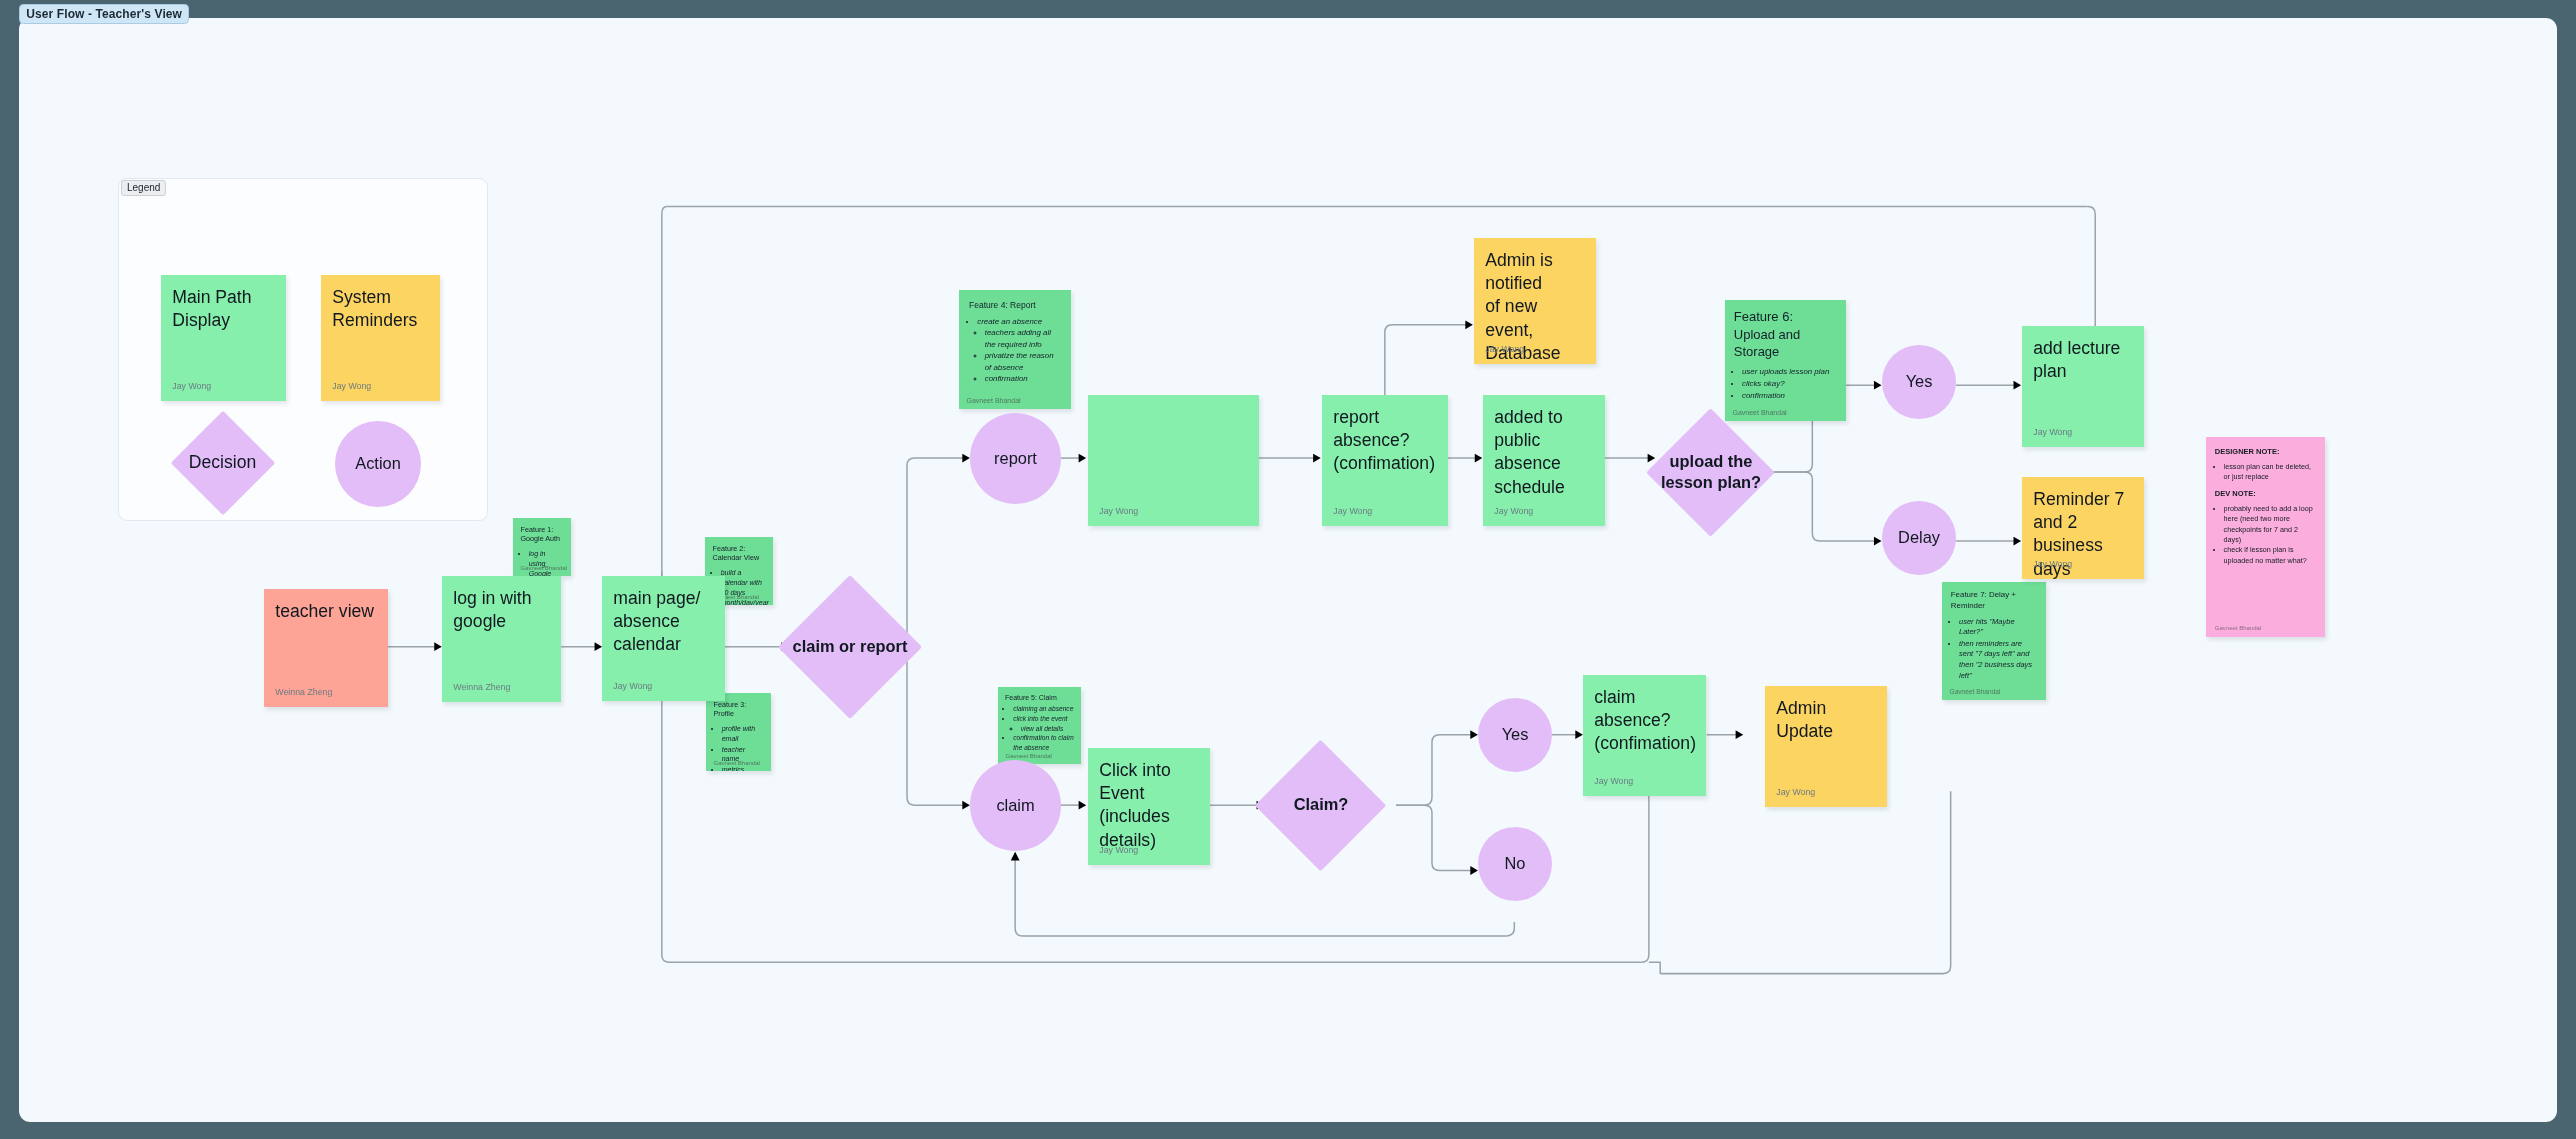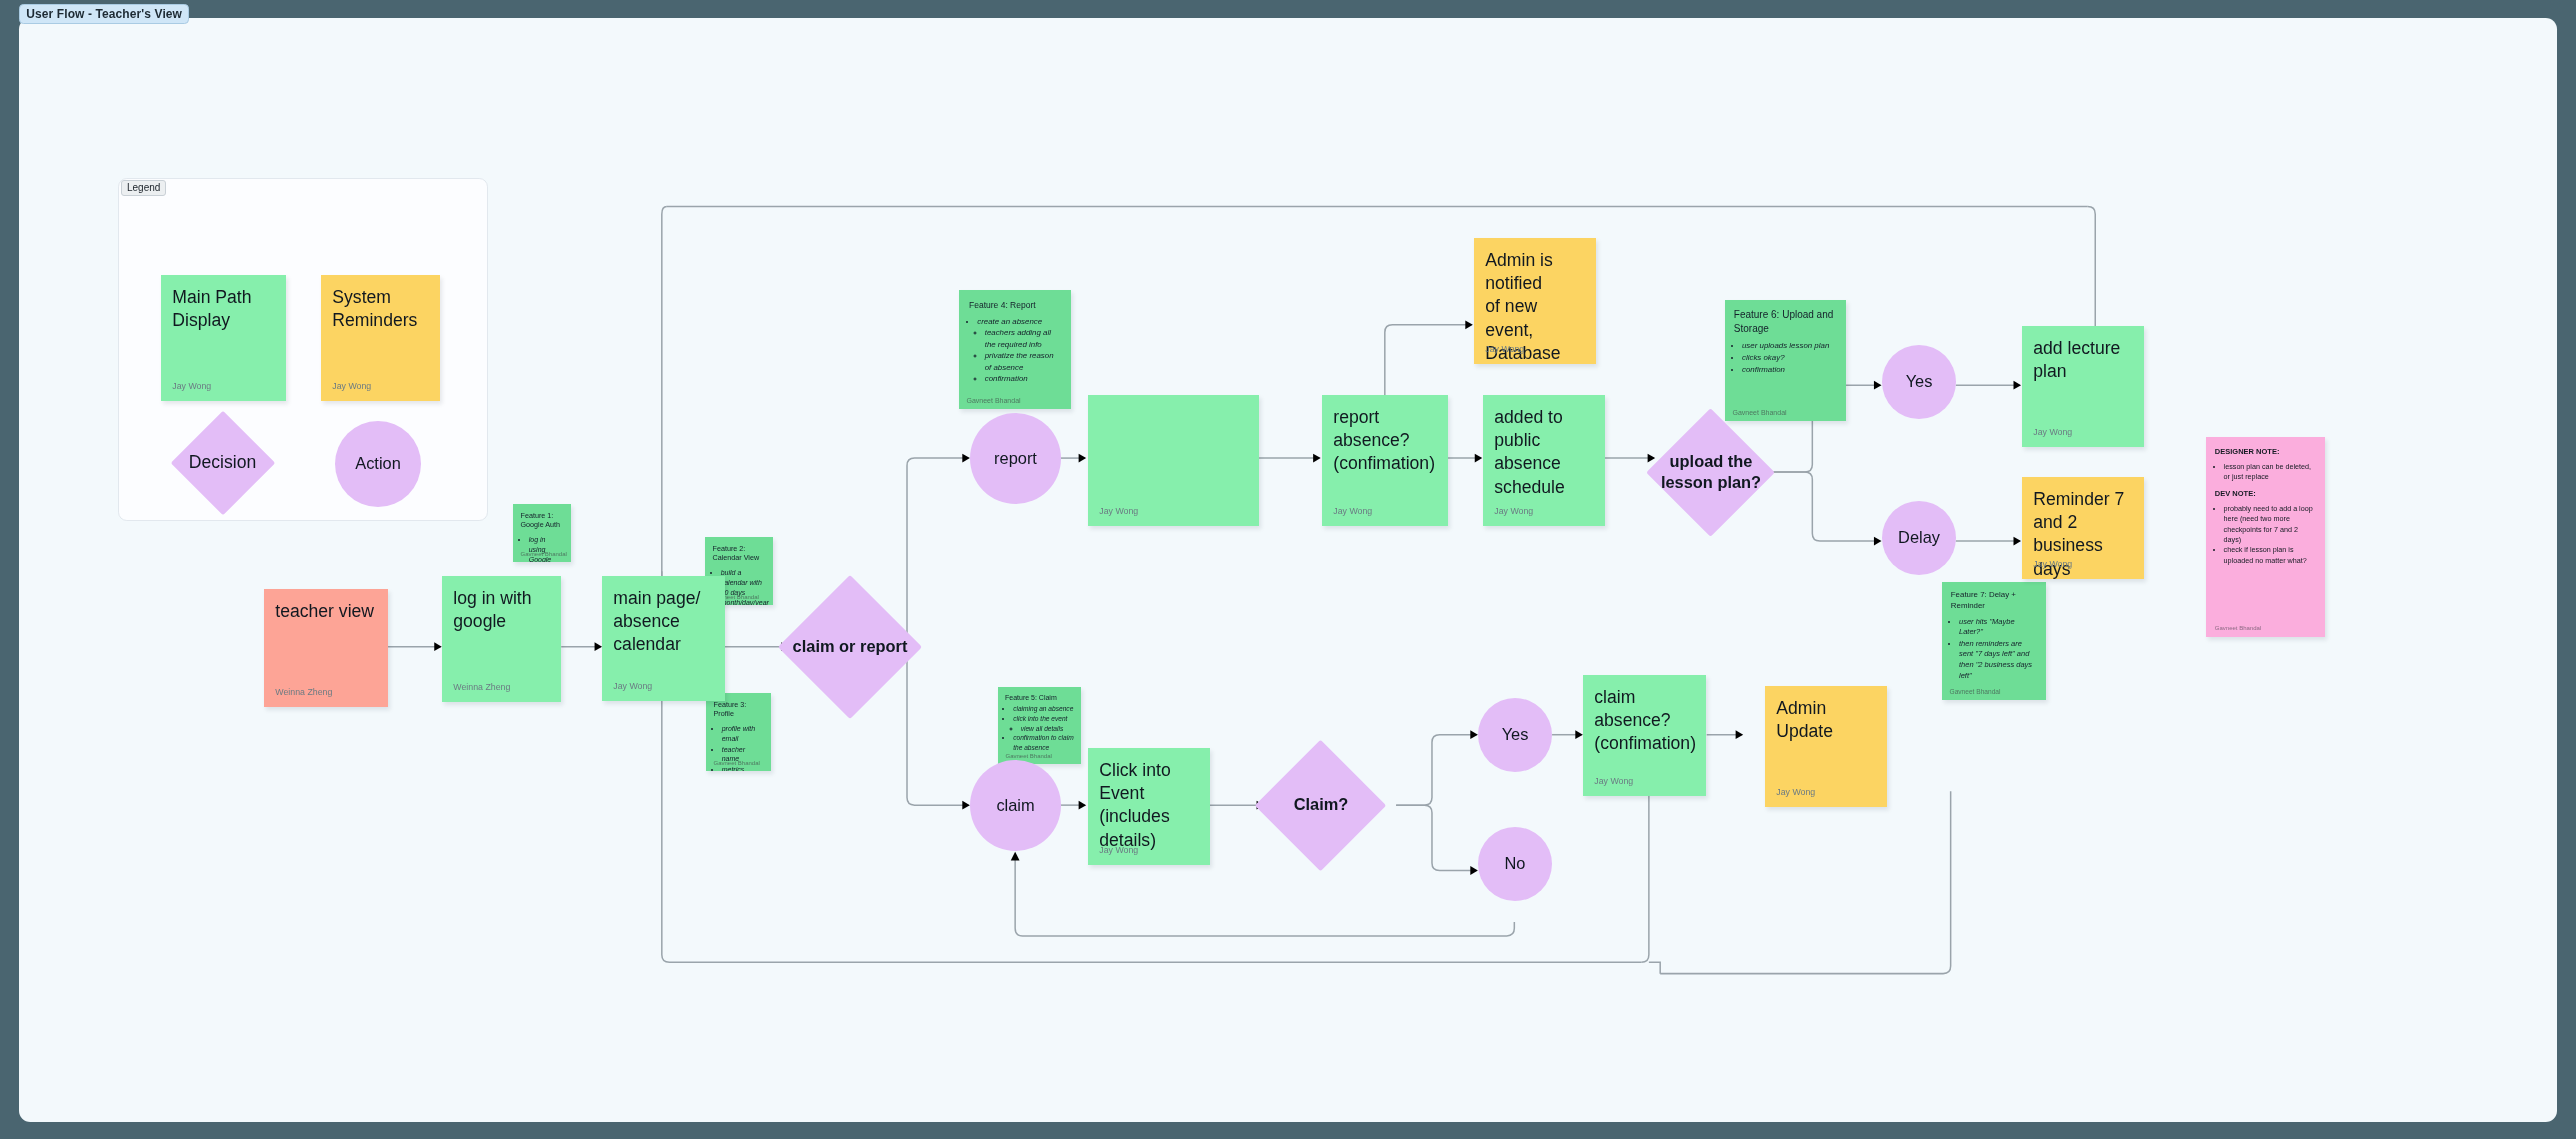--- a/index.html
+++ b/index.html
@@ -221,21 +221,21 @@
     <div class="author">Jay Wong</div>
   </div>
 
   <div class="diamond" style="left:167px; top:408px; width:74px; height:74px;"></div>
   <div class="legend-shape-label" style="left:153px; top:408px; width:101px; height:74px;">Decision</div>
 
   <div class="ellipse" style="left:316px; top:403px; width:86px; height:86px;">
     <span>Action</span>
   </div>
 
-  <div class="fnote" style="left:494px; top:486px; width:58px; height:58px;">
+  <div class="fnote" style="left:494px; top:500px; width:58px; height:58px;">
     <div class="fhead">Feature 1: Google Auth</div>
     <ul>
       <li>log in using Google Account</li>
 
     </ul>
     <div class="author">Gavneet Bhandal</div>
   </div>
 
   <div class="fnote" style="left:686px; top:519px; width:68px; height:68px;">
     <div class="fhead">Feature 2: Calendar View</div>
@@ -282,21 +282,21 @@
         <ul>
             <li style="font-size:6.6px;">view all details</li>
           </ul>
       </li>
       <li style="font-size:6.6px;">confirmation to claim the absence</li>
     </ul>
     <div class="author">Gavneet Bhandal</div>
   </div>
 
   <div class="fnote" style="left:1706px; top:282px; width:121px; height:121px; padding:8.8px 8.8px 5px 8.8px;">
-    <div class="fhead" style="font-size:10px;">Feature 6: Upload and Storage</div>
+    <div class="fhead" style="font-size:13px;">Feature 6: Upload and Storage</div>
     <ul>
       <li style="font-size:7.9px;">user uploads lesson plan</li>
       <li style="font-size:7.9px;">clicks okay?</li>
       <li style="font-size:7.9px;">confirmation</li>
     </ul>
     <div class="author" style="font-size:7px;">Gavneet Bhandal</div>
   </div>
 
   <div class="fnote" style="left:1923px; top:564px; width:104px; height:118px; padding:8.8px 8.8px 5px 8.8px;">
     <div class="fhead" style="font-size:7.9px;">Feature 7: Delay + Reminder</div>

